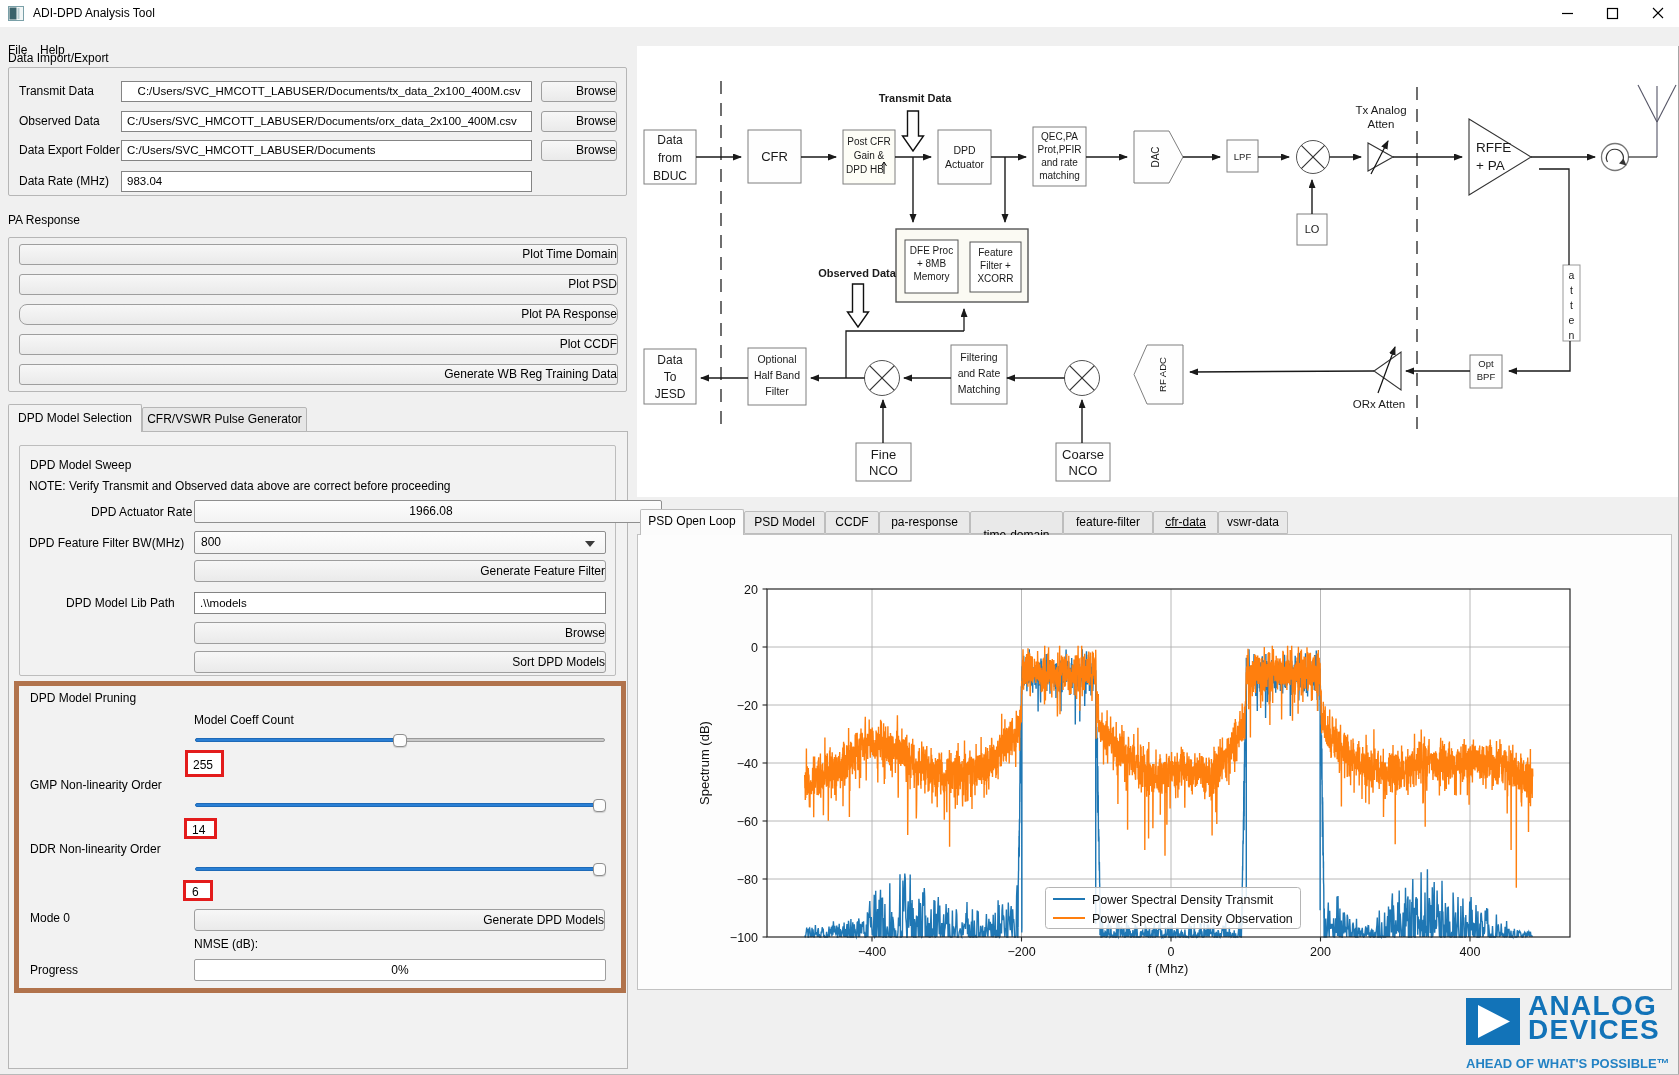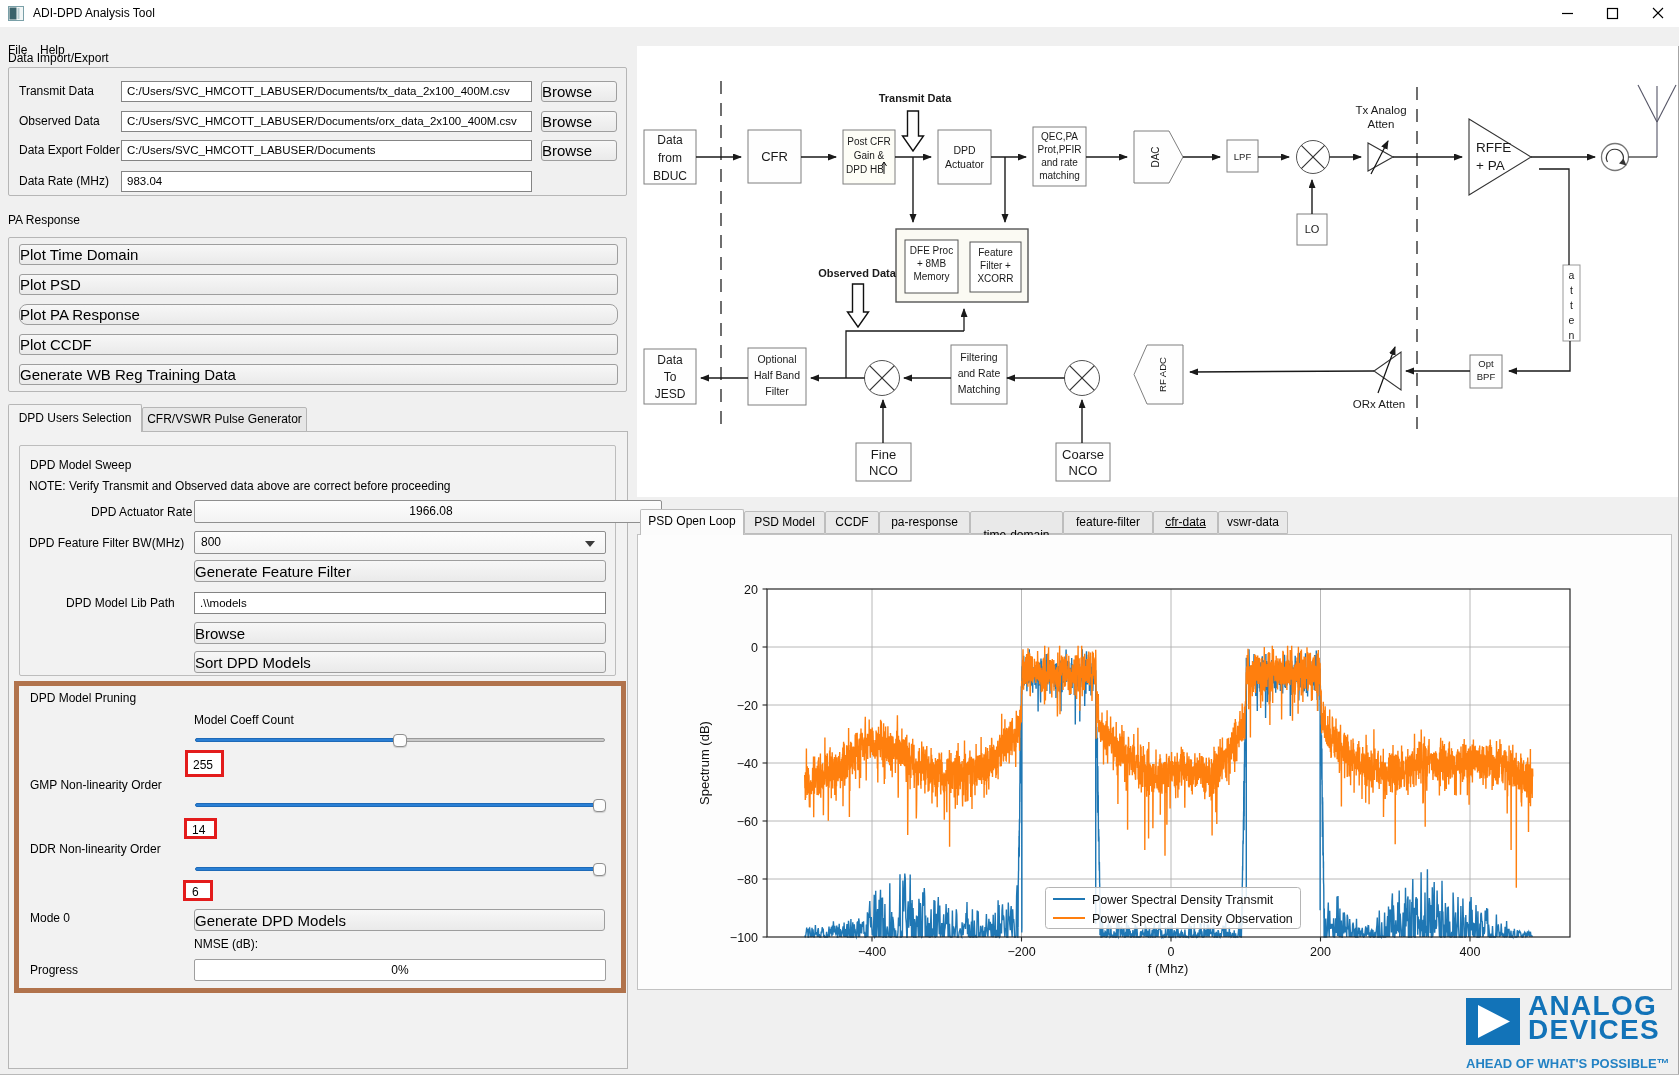--- a/index.html
+++ b/index.html
@@ -3,21 +3,21 @@
 *{margin:0;padding:0;box-sizing:border-box;}
 html,body{width:1679px;height:1075px;overflow:hidden;}
 body{font-family:"Liberation Sans",sans-serif;background:#f0f0f0;position:relative;color:#000;}
 .abs{position:absolute;}
 .titlebar{left:0;top:0;width:1679px;height:27px;background:#fff;}
 .menubar{left:0;top:27px;width:1377px;height:19px;background:#f0f0f0;font-size:12px;margin-top:14px;}
 .menubar span{position:absolute;top:2px;}
 .lbl{font-size:12px;white-space:nowrap;}
 .gbox{border:1px solid #b6b6b6;border-radius:2px;}
 .inp{background:#fff;border:1px solid #848484;font-size:11.5px;line-height:19px;padding-left:5px;white-space:nowrap;overflow:hidden;}
-.btn{background:linear-gradient(#f7f7f7,#eaeaea);border:1px solid #9e9e9e;border-radius:3px;font-size:15px;text-align:left;line-height:19px;}
+.btn{background:linear-gradient(#f7f7f7,#eaeaea);border:1px solid #9e9e9e;border-radius:3px;font-size:12px;text-align:right;line-height:19px;}
 .combo{background:linear-gradient(#fdfdfd,#f3f3f3);border:1px solid #8f8f8f;border-radius:2px;font-size:12px;line-height:21px;padding-left:6px;}
 .carr{position:absolute;right:10px;top:9px;width:0;height:0;border-left:5.5px solid transparent;border-right:5.5px solid transparent;border-top:6.5px solid #3a3a3a;}
 .tab-act{background:#f2f2f2;border:1px solid #b6b6b6;border-bottom:none;border-radius:2px 2px 0 0;font-size:12px;text-align:center;}
 .tab-in{background:#e6e6e6;border:1px solid #b6b6b6;border-radius:2px 2px 0 0;font-size:12px;text-align:center;}
 .pane{background:#f2f2f2;border:1px solid #b6b6b6;}
 .track{height:4px;border-radius:2px;}
 .thumb{background:#fdfdfd;border:1px solid #8f8f8f;border-radius:4px;box-shadow:0 1px 1px rgba(0,0,0,.15);}
 .redbox{border:3px solid #e31c1c;background:#fff;font-size:12px;}
 .ptab-act{background:#fcfcfc;border:1px solid #bdbdbd;border-bottom:none;border-radius:2px 2px 0 0;font-size:12px;text-align:center;}
 .ptab-in{background:#e9e9e9;border:1px solid #bdbdbd;border-radius:2px 2px 0 0;font-size:12px;text-align:center;}
@@ -40,21 +40,21 @@
 <div class="abs menubar">
     <span style="left:8px;">File</span>
     <span style="left:40px;">Help</span>
   </div>
 <div class="abs lbl" style="left:8px;top:51px;">Data Import/Export</div>
 
 <div class="abs gbox" style="left:8px;top:67px;width:619px;height:129px;"></div>
 
 <div class="abs lbl" style="left:19px;top:84px;">Transmit Data</div>
 
-<div class="abs inp" style="left:121px;top:81px;width:411px;height:21px;">C:/Users/SVC_HMCOTT_LABUSER/Documents/tx_data_2x100_400M.csv</div>
+<div class="abs inp" style="left:121px;top:81px;width:411px;height:21px;text-align:center;">C:/Users/SVC_HMCOTT_LABUSER/Documents/tx_data_2x100_400M.csv</div>
 
 <div class="abs btn" style="left:541px;top:81px;width:76px;height:21px;">Browse</div>
 
 <div class="abs lbl" style="left:19px;top:114px;">Observed Data</div>
 
 <div class="abs inp" style="left:121px;top:111px;width:411px;height:21px;">C:/Users/SVC_HMCOTT_LABUSER/Documents/orx_data_2x100_400M.csv</div>
 
 <div class="abs btn" style="left:541px;top:111px;width:76px;height:21px;">Browse</div>
 
 <div class="abs lbl" style="left:19px;top:143px;">Data Export Folder</div>
@@ -81,21 +81,21 @@
 
 <div class="abs btn" style="left:19px;top:364px;width:599px;height:21px;">Generate WB Reg Training Data</div>
 
 <div class="abs pane" style="left:8px;top:431px;width:620px;height:638px;"></div>
 
 <div class="abs tab-in" style="left:142px;top:407px;width:165px;height:25px;">
     <div style="margin-top:4px">CFR/VSWR Pulse Generator</div>
   </div>
 
 <div class="abs tab-act" style="left:8px;top:404px;width:134px;height:28px;">
-    <div style="margin-top:6px">DPD Users Selection</div>
+    <div style="margin-top:6px">DPD Model Selection</div>
   </div>
 
 <div class="abs gbox" style="left:19px;top:445px;width:597px;height:231px;border-color:#bdbdbd;"></div>
 
 <div class="abs lbl" style="left:30px;top:458px;">DPD Model Sweep</div>
 
 <div class="abs lbl" style="left:29px;top:479px;">NOTE: Verify Transmit and Observed data above are correct before proceeding</div>
 
 <div class="abs lbl" style="left:91px;top:505px;width:95px;text-align:right;">DPD Actuator Rate</div>
 

